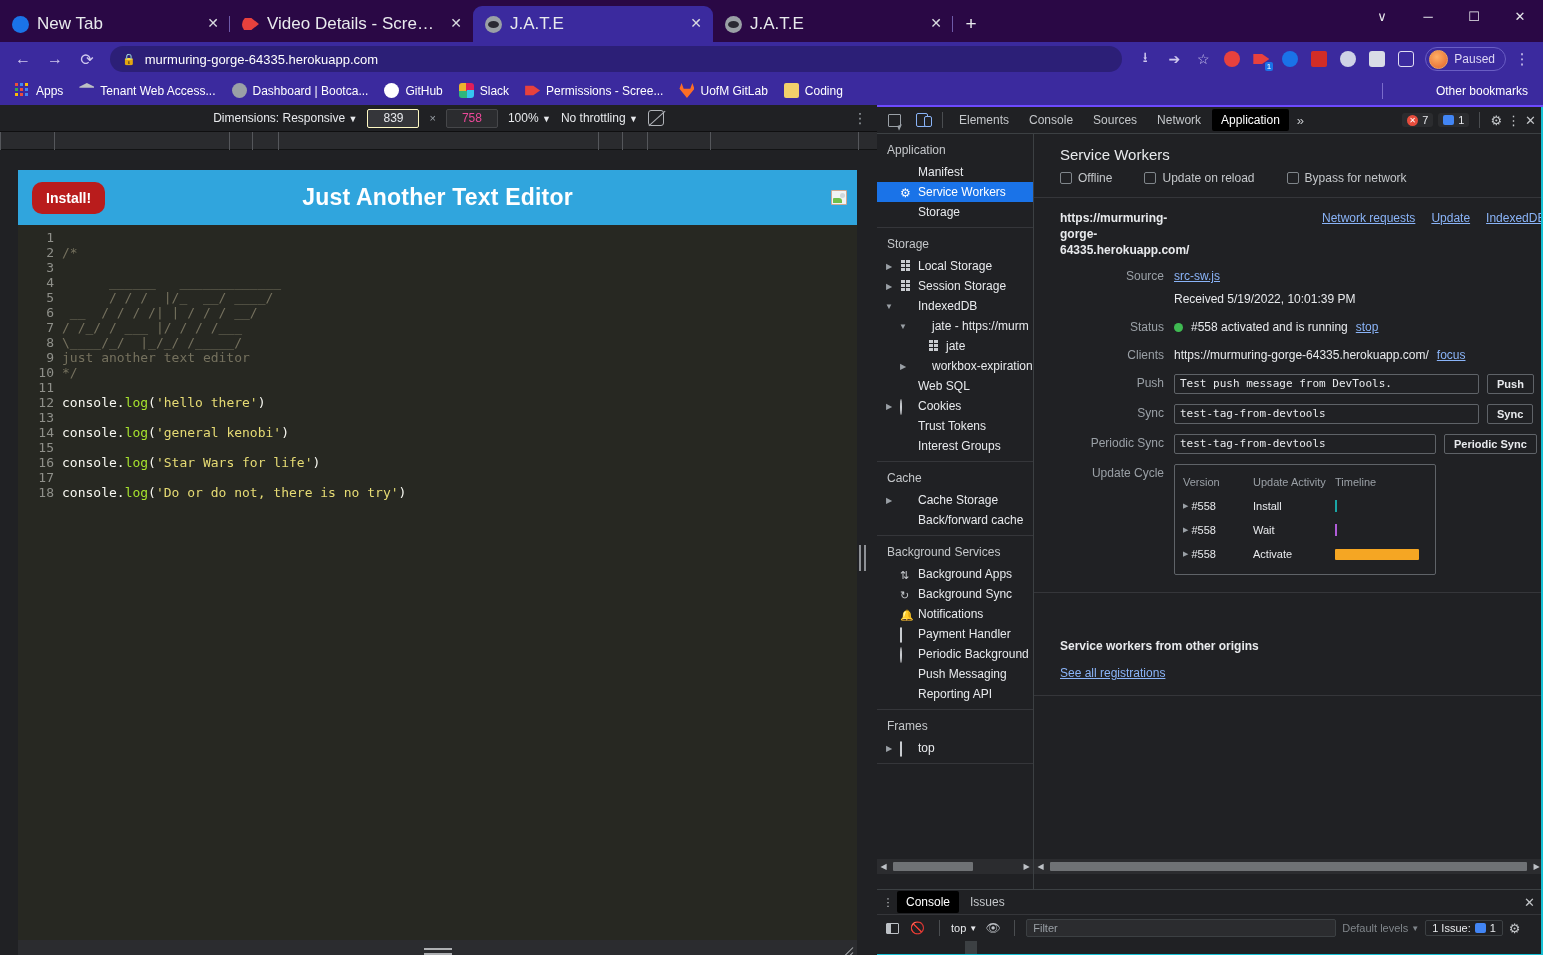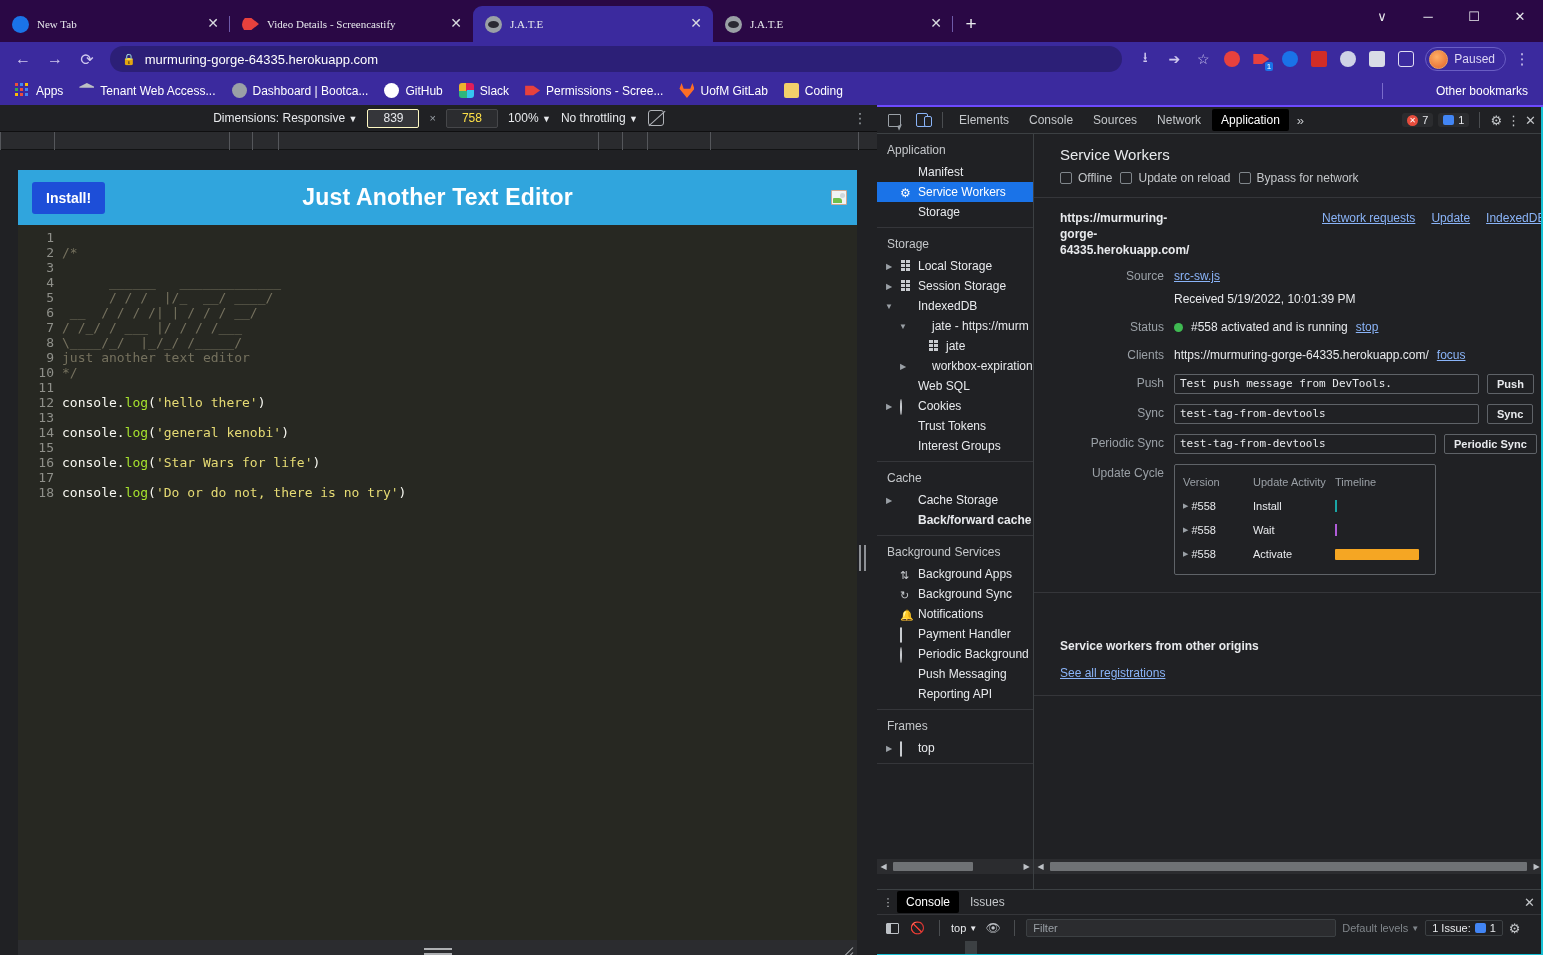--- a/index.html
+++ b/index.html
@@ -17,21 +17,21 @@
     position: absolute; left: 0; top: 0; width: 1543px; height: 42px;
     background: #2a0845; display: flex; align-items: flex-end;
   }
   .tab {
     position: relative; height: 36px; width: 235px; display: flex; align-items: center;
     padding: 0 8px 0 12px; border-radius: 9px 9px 0 0; color: #e8eaed; font-size: 13px;
     gap: 8px;
   }
   .tab.active { background: #3b2a9e; }
   .tab .favicon { width: 17px; height: 17px; flex: 0 0 17px; border-radius: 50%; position: relative; }
-  .tab .tablabel { flex: 1 1 auto; white-space: nowrap; overflow: hidden; text-overflow: ellipsis; font-size: 11px; font-family: Liberation Serif, serif; }
+  .tab .tablabel { flex: 1 1 auto; white-space: nowrap; overflow: hidden; text-overflow: ellipsis; font-size: 17px; }
   .tab .tabclose { width: 18px; height: 18px; line-height: 17px; text-align: center; font-size: 14px; color: #dadce0; flex: 0 0 18px; }
   .tab .tabsep { position: absolute; right: 0; top: 10px; height: 16px; width: 1px; background: #6e5aa8; }
 
   .fav-chrome { background: radial-gradient(circle at 50% 50%, #fff 0 22%, #1a73e8 22% 100%); }
   .fav-chrome::after{content:"";position:absolute;left:4px;top:3px;width:9px;height:9px;border-radius:50%;background:#1a73e8;}
   .fav-cast { background: #e8413d; clip-path: polygon(0 15%,55% 15%,100% 50%,55% 85%,0 85%); border-radius:2px;}
   .fav-globe { background: #9aa0a6; }
   .fav-globe::after{content:"";position:absolute;left:3px;top:5px;width:11px;height:7px;border-radius:50%;background:#2a2a33;}
 
   .tab-newtab { width: 36px; height: 36px; display: flex; align-items: center; justify-content: center; color: #e8eaed; font-size: 19px; }
@@ -87,35 +87,35 @@
   .devicebar {
     height: 27px; background: #202124; display: flex; align-items: center; justify-content: center;
     gap: 10px; color: #cfd2d6; font-size: 12px; position: relative; border-bottom: 1px solid #0f0f10;
   }
   .dimsel { color: #e8eaed; }
   .dimsel .caret { font-size: 9px; }
   .numfield {
     width: 52px; height: 19px; background: #35363a; border: 1px solid #fef9c3; border-radius: 2px;
     color: #e8eaed; font-size: 12px; display: flex; align-items: center; justify-content: center;
   }
-  .numfield.dim { color: #fde047; background: #2b2c2f; border-color: #46474a; }
+  .numfield.dim { color: #ec4899; background: #2b2c2f; border-color: #46474a; }
   .xsep { color: #9aa0a6; font-size: 11px; }
   .dbmore { position: absolute; right: 10px; color: #9aa0a6; font-size: 14px; letter-spacing: 0; }
   .rotate-ic { width: 16px; height: 16px; border: 1px solid #b0b3b8; border-radius: 3px; position: relative; transform: rotate(0deg); }
   .rotate-ic::after { content:""; position:absolute; left:-3px; top:7px; width:22px; height:1px; background:#b0b3b8; transform: rotate(-42deg); }
 
   .ruler { height: 18px; background: #2a2b2e; border-bottom: 1px solid #121314; position: relative; }
   .ruler i { position: absolute; top: 0; width: 1px; height: 18px; background: #55575b; }
 
   .viewport { position: absolute; left: 18px; top: 65px; width: 839px; height: 770px; background: #272822; overflow: hidden; }
   .jate-header {
     height: 55px; background: #30a5dd; display: flex; align-items: center; padding: 0 14px; position: relative;
   }
   .install-btn {
-    background: #1d4ed8; color: #fff; border: none; padding: 8px 14px; border-radius: 3px;
+    background: #b91c1c; color: #fff; border: none; padding: 8px 14px; border-radius: 10px;
     font-size: 14px; font-weight: bold; font-family: "Liberation Sans", sans-serif;
   }
   .jate-title {
     position: absolute; left: 0; right: 0; text-align: center; font-size: 23px; font-weight: bold; color: #fff;
     letter-spacing: 0.2px; pointer-events: none;
   }
   .broken-img { position: absolute; right: 10px; width: 16px; height: 15px; background: #f1f3f4;
     border: 1px solid #d0a890; border-radius: 1px; }
   .broken-img::after { content:""; position:absolute; left:1px; bottom:1px; width:9px; height:5px; background:#6fbf4b; border-radius:1px 3px 0 0;}
   .broken-img::before { content:""; position:absolute; right:1px; top:2px; width:5px; height:5px; background:#cfd8dc; border-radius:50%;}
@@ -180,21 +180,21 @@
   .ic-arrows { color:#c9ccd0; font-size:11px; line-height:13px; }
   .ic-bell { color:#c9ccd0; font-size:11px; line-height:13px; }
   .ic-card { width:12px;height:9px;border:1.5px solid #c9ccd0;border-radius:1px;margin-top:2px;}
   .ic-clock { width:12px;height:12px;border:1.5px solid #c9ccd0;border-radius:50%;}
   .ic-cloud { width:12px;height:7px;background:#c9ccd0;border-radius:5px;margin-top:3px;}
   .ic-frame { width:12px;height:10px;border:1.5px solid #c9ccd0;border-radius:1px;margin-top:1px;}
   .ic-sync { color:#c9ccd0; font-size:11px; line-height:13px;}
 
   .dt-main { flex: 1 1 auto; background: #202124; position: relative; overflow: hidden; }
   .sw-title { color: #e8eaed; font-size: 15px; padding: 12px 14px 8px 26px; }
-  .sw-checks { display: flex; gap: 8px; padding: 0 26px 12px 26px; }
+  .sw-checks { display: flex; gap: 32px; padding: 0 26px 12px 26px; }
   .chk { display: flex; align-items: center; gap: 6px; color: #c4c7ca; font-size: 12px; }
   .chkbox { width: 12px; height: 12px; border: 1px solid #80868b; border-radius: 2px; background: #202124; }
   .sw-divider { height: 1px; background: #35363a; }
 
   .sw-origin { display: flex; padding: 12px 0 4px 0; position: relative; }
   .sw-origin .url { color: #e8eaed; font-size: 12px; font-weight: bold; width: 160px; padding-left: 26px; line-height: 16px; }
   .sw-links { position: absolute; left: 288px; top: 13px; display: flex; gap: 16px; }
   .lnk { color: #8ab4f8; font-size: 12px; text-decoration: underline; white-space: nowrap; }
 
   .row { display: flex; align-items: flex-start; padding: 5px 0; }
@@ -584,21 +584,21 @@
             <span>Interest Groups</span>
           </div>
         </div>
         <div class="sb-group">
           <div class="sb-title">Cache</div>
           <div class="sb-item" style="padding-left: 6px;">
             <span class="sb-arrow">▶</span>
             <span class="sb-ic"><span class="ic-db"></span></span>
             <span>Cache Storage</span>
           </div>
-          <div class="sb-item" style="padding-left: 6px; font-weight: bold;">
+          <div class="sb-item" style="padding-left: 6px;">
             <span class="sb-arrow"></span>
             <span class="sb-ic"><span class="ic-db"></span></span>
             <span>Back/forward cache</span>
           </div>
         </div>
         <div class="sb-group">
           <div class="sb-title">Background Services</div>
           <div class="sb-item" style="padding-left: 6px;">
             <span class="sb-arrow"></span>
             <span class="sb-ic"><span class="ic-arrows">⇅</span></span>

